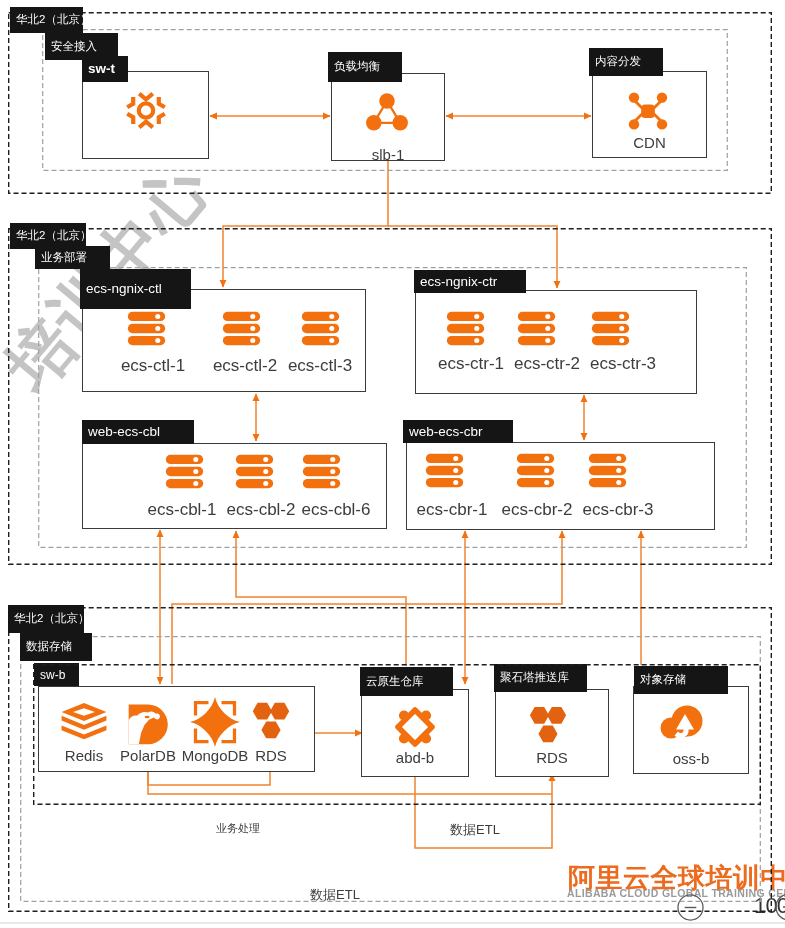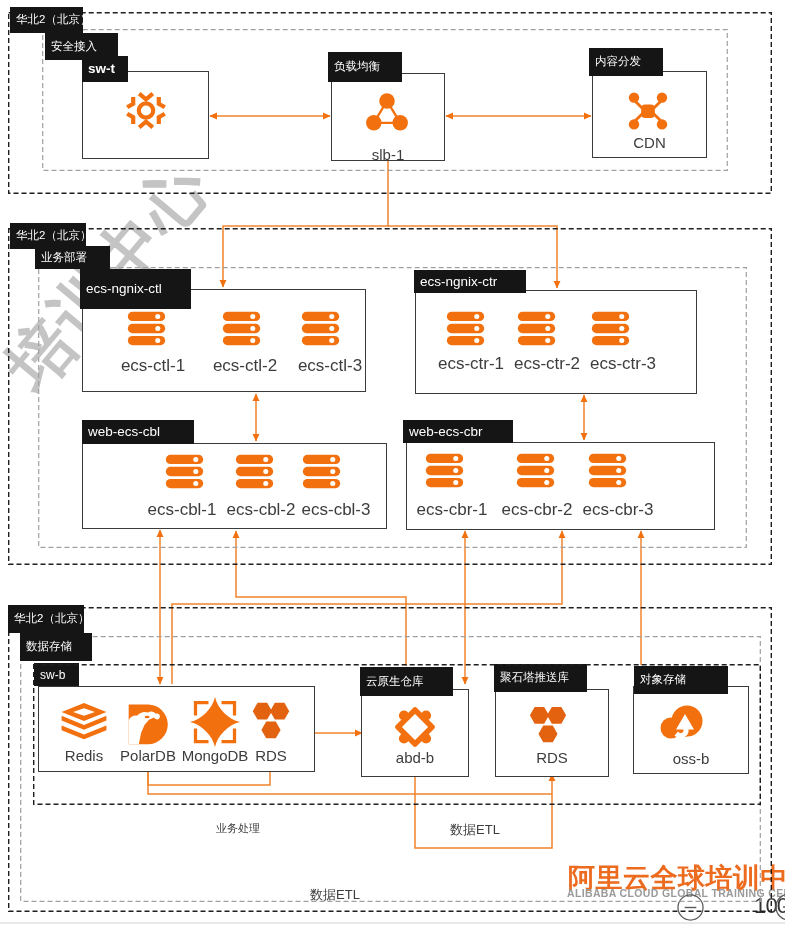--- a/index.html
+++ b/index.html
@@ -248,21 +248,21 @@
           <rect x="2" y="33" width="96" height="24" rx="12"></rect>
           <rect x="2" y="64" width="96" height="24" rx="12"></rect>
         </g>
         <g fill="#fff">
           <circle cx="79" cy="14" r="6.5"></circle>
           <circle cx="79" cy="45" r="6.5"></circle>
           <circle cx="79" cy="76" r="6.5"></circle>
         </g>
       </svg>
     </div>
-    <div class="node-label" style="left:270px;top:356px;width:120px;font-size:17px;">ecs-ctl-3</div>
+    <div class="node-label" style="left:260px;top:356px;width:120px;font-size:17px;">ecs-ctl-3</div>
     <div class="ic" style="left:445.5px;top:311px;width:39px;height:35px;">
       <svg width="39" height="35" viewBox="0 0 100 90">
         <g fill="#F2700E">
           <rect x="2" y="2" width="96" height="24" rx="12"></rect>
           <rect x="2" y="33" width="96" height="24" rx="12"></rect>
           <rect x="2" y="64" width="96" height="24" rx="12"></rect>
         </g>
         <g fill="#fff">
           <circle cx="79" cy="14" r="6.5"></circle>
           <circle cx="79" cy="45" r="6.5"></circle>
@@ -338,21 +338,21 @@
           <rect x="2" y="33" width="96" height="24" rx="12"></rect>
           <rect x="2" y="64" width="96" height="24" rx="12"></rect>
         </g>
         <g fill="#fff">
           <circle cx="79" cy="14" r="6.5"></circle>
           <circle cx="79" cy="45" r="6.5"></circle>
           <circle cx="79" cy="76" r="6.5"></circle>
         </g>
       </svg>
     </div>
-    <div class="node-label" style="left:276px;top:500px;width:120px;font-size:17px;">ecs-cbl-3</div>
+    <div class="node-label" style="left:276px;top:500px;width:120px;font-size:17px;">ecs-cbl-6</div>
     <div class="ic" style="left:424.5px;top:453px;width:39px;height:35px;">
       <svg width="39" height="35" viewBox="0 0 100 90">
         <g fill="#F2700E">
           <rect x="2" y="2" width="96" height="24" rx="12"></rect>
           <rect x="2" y="33" width="96" height="24" rx="12"></rect>
           <rect x="2" y="64" width="96" height="24" rx="12"></rect>
         </g>
         <g fill="#fff">
           <circle cx="79" cy="14" r="6.5"></circle>
           <circle cx="79" cy="45" r="6.5"></circle>

